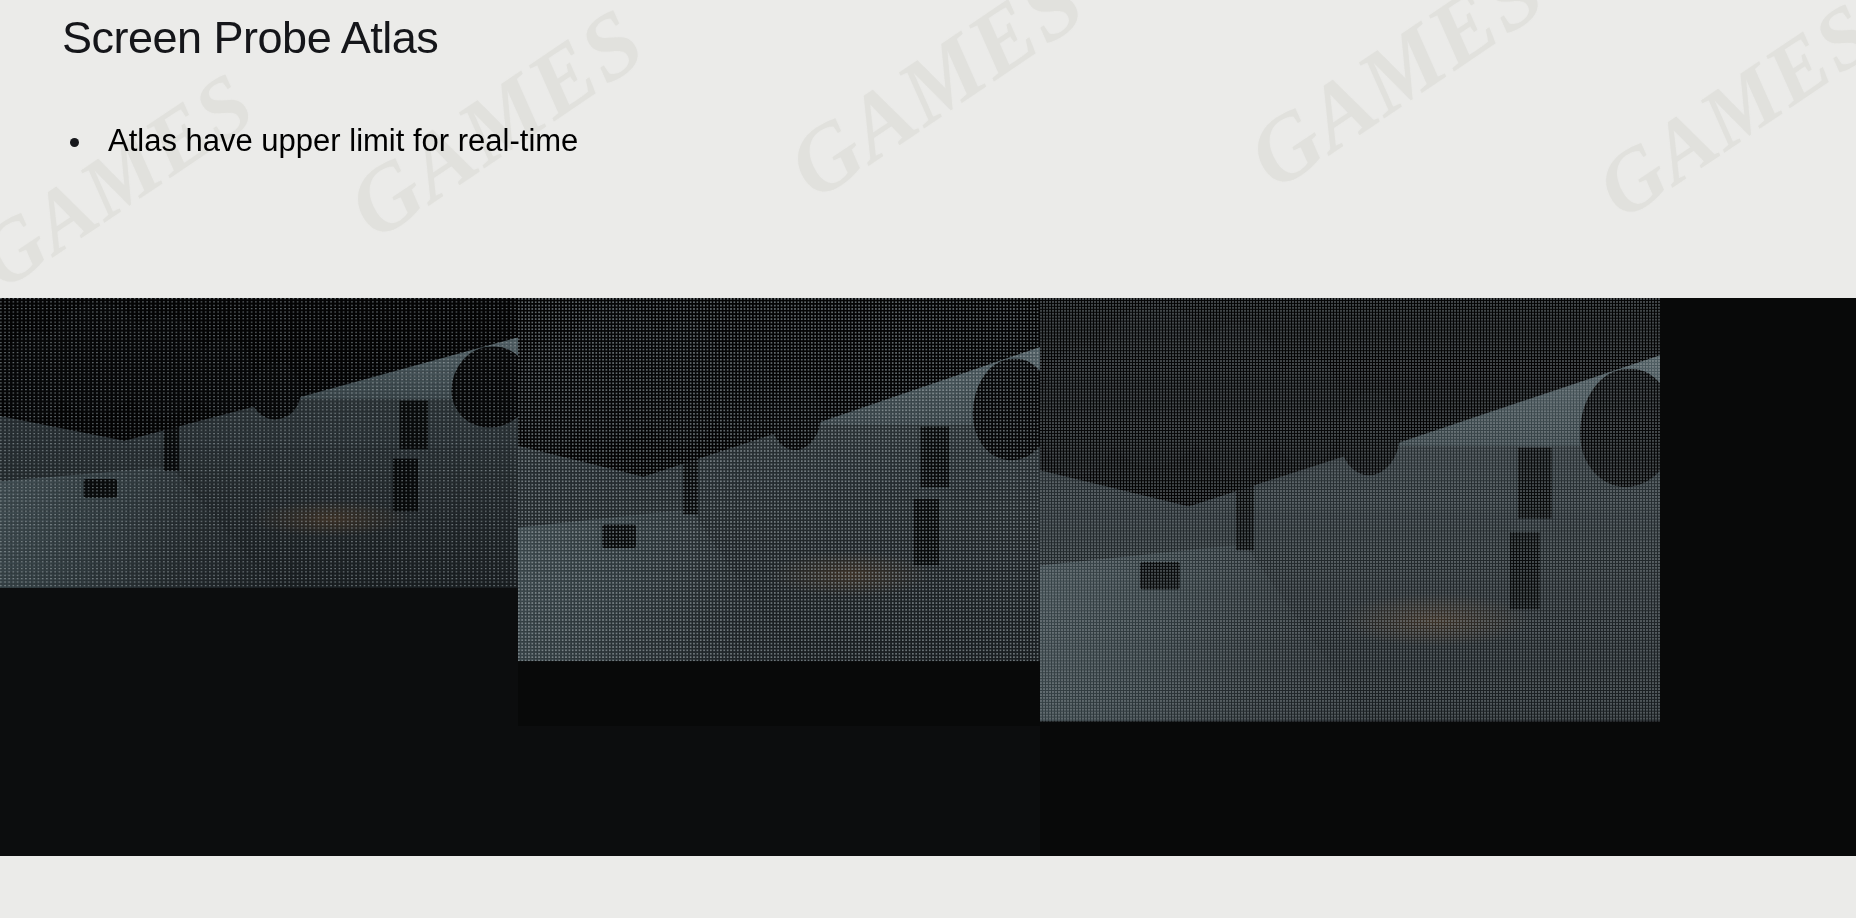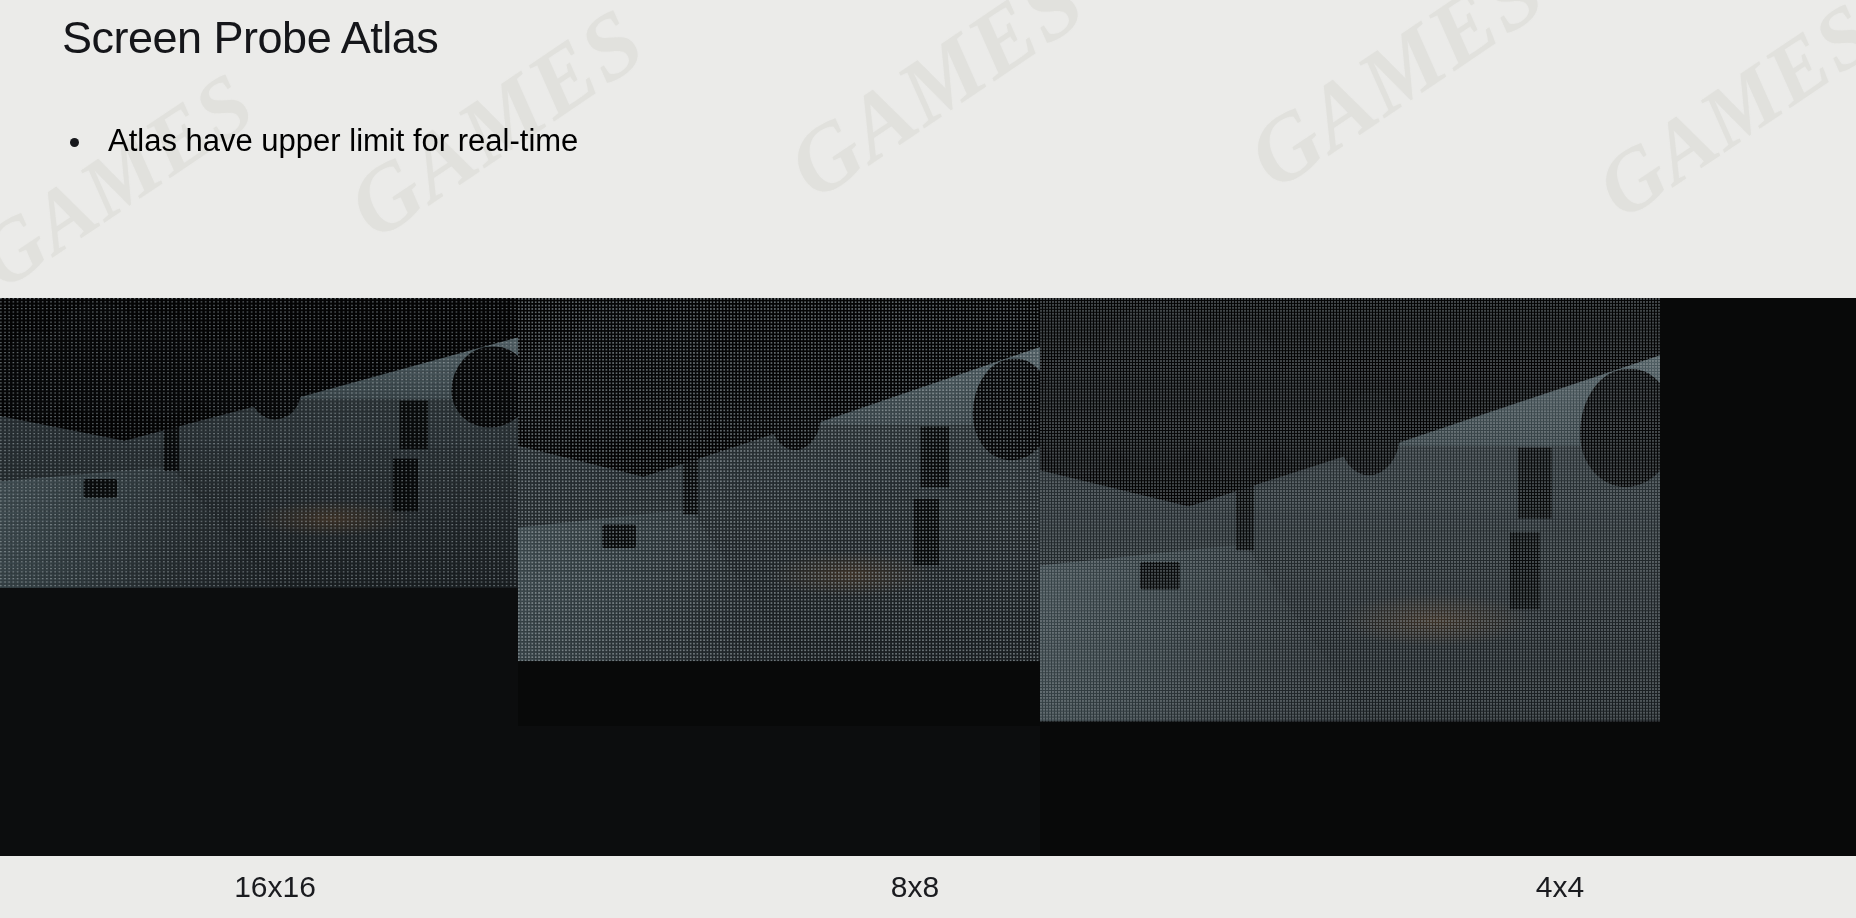--- a/index.html
+++ b/index.html
@@ -355,19 +355,14 @@
           <div class="noise"></div>
           <div class="stipple s4"></div>
           <div class="dim"></div>
         </div>
       </div>
       <div class="atlas-pad"></div>
     </div>
 
   </div>
 
-  <div id="captions">
-    <div class="caption c1">16x16</div>
-    <div class="caption c2">8x8</div>
-    <div class="caption c3">4x4</div>
-  </div>
 
 </div>
 
 </body></html>

